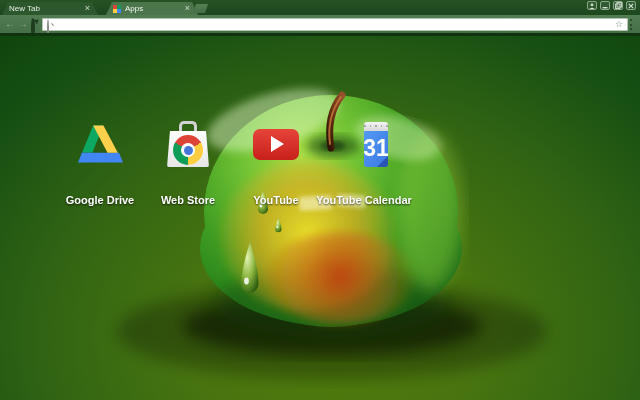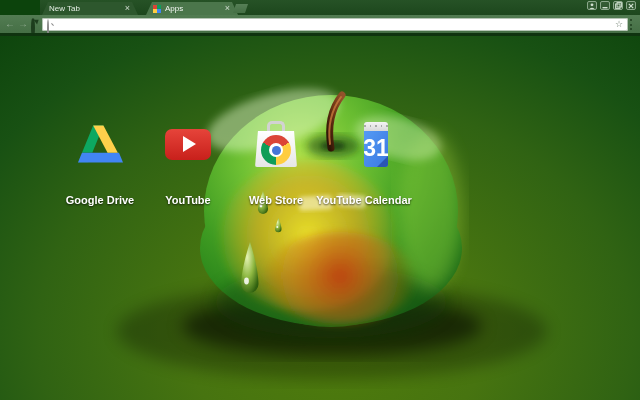--- a/index.html
+++ b/index.html
@@ -1,21 +1,21 @@
 <!DOCTYPE html>
 <html><head>
 <meta charset="utf-8">
 <style>
   html,body{margin:0;padding:0;width:640px;height:400px;overflow:hidden;
     font-family:"Liberation Sans",sans-serif;background:#0c430c;}
   .browser{position:relative;width:640px;height:400px;}
 
   
   .tabstrip{position:absolute;top:0;left:0;right:0;height:15px;
-    background:linear-gradient(#265226,#1d471d);margin-left:40px;}
+    background:linear-gradient(#265226,#1d471d);}
   .tab{position:absolute;top:2px;height:13px;display:flex;align-items:center;
     padding:0 7px;box-sizing:border-box;font-size:8px;line-height:13px;
     clip-path:polygon(6px 0,calc(100% - 6px) 0,100% 100%,0 100%);cursor:pointer;}
   .tab-newtab{left:2px;width:96px;background:#2d572d;color:#e4eee4;}
   .tab-apps{left:106px;width:92px;background:#4b764b;color:#f4f8f4;}
   .tab-label{white-space:nowrap;overflow:hidden;}
   .tab-close{margin-left:auto;font-size:9px;color:#cfdccf;padding:0 1px;cursor:pointer;}
   .favicon{width:8px;height:8px;display:grid;grid-template-columns:4px 4px;
     grid-template-rows:4px 4px;margin-right:4px;flex:none;}
   .favicon i{display:block;}
@@ -265,36 +265,36 @@
             <polygon points="5.1,30 15.6,30 11.5,40 1,40" fill="#20703c"></polygon>
             <polygon points="5.1,30 42.9,30 47,40 1,40" fill="#4285f4"></polygon>
             <polygon points="16.5,2 27,2 41.7,30 31.2,30" fill="#ffd04b"></polygon>
           </svg>
         </div>
         <span class="shortcut-label">Google Drive</span>
       </div>
 
       <div class="shortcut">
         <div class="icon-box">
-          <div class="yt">
-              <div class="yt-play"></div>
-            </div>
-        </div>
-        <span class="shortcut-label">YouTube</span>
-      </div>
-
-      <div class="shortcut">
-        <div class="icon-box">
           <div class="ws">
             <div class="ws-handle"></div>
             <div class="ws-bag"></div>
             <div class="ball"></div>
           </div>
         </div>
         <span class="shortcut-label">Web Store</span>
+      </div>
+
+      <div class="shortcut">
+        <div class="icon-box">
+          <div class="yt">
+              <div class="yt-play"></div>
+            </div>
+        </div>
+        <span class="shortcut-label">YouTube</span>
       </div>
 
       <div class="shortcut">
         <div class="icon-box">
           <div class="cal">
             <div class="cal-top">
                 <i></i>
                 <i></i>
                 <i></i>
                 <i></i>

